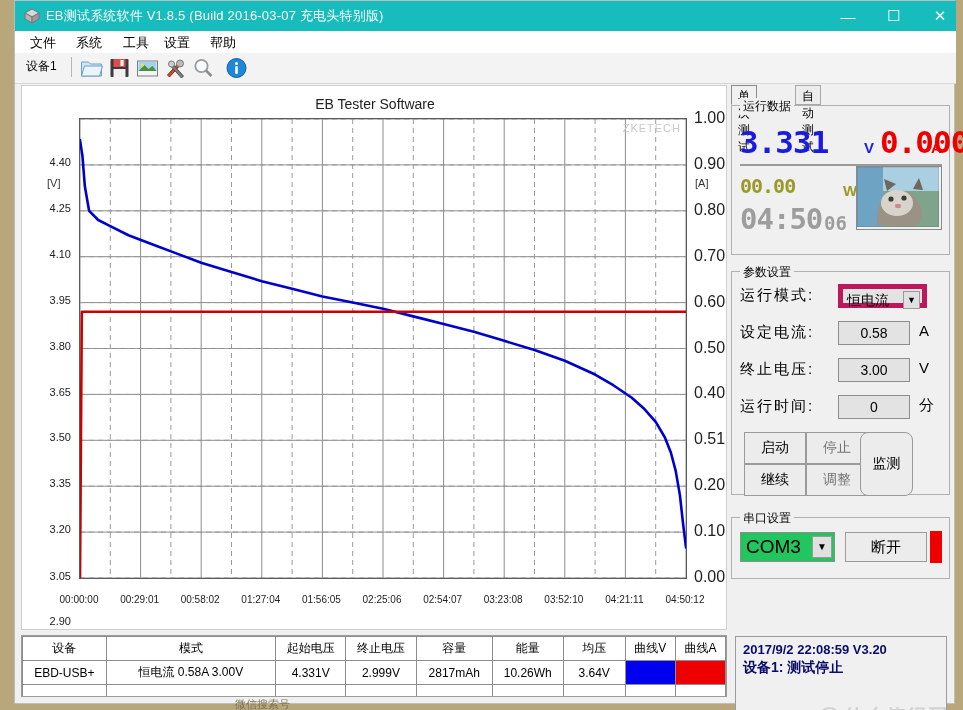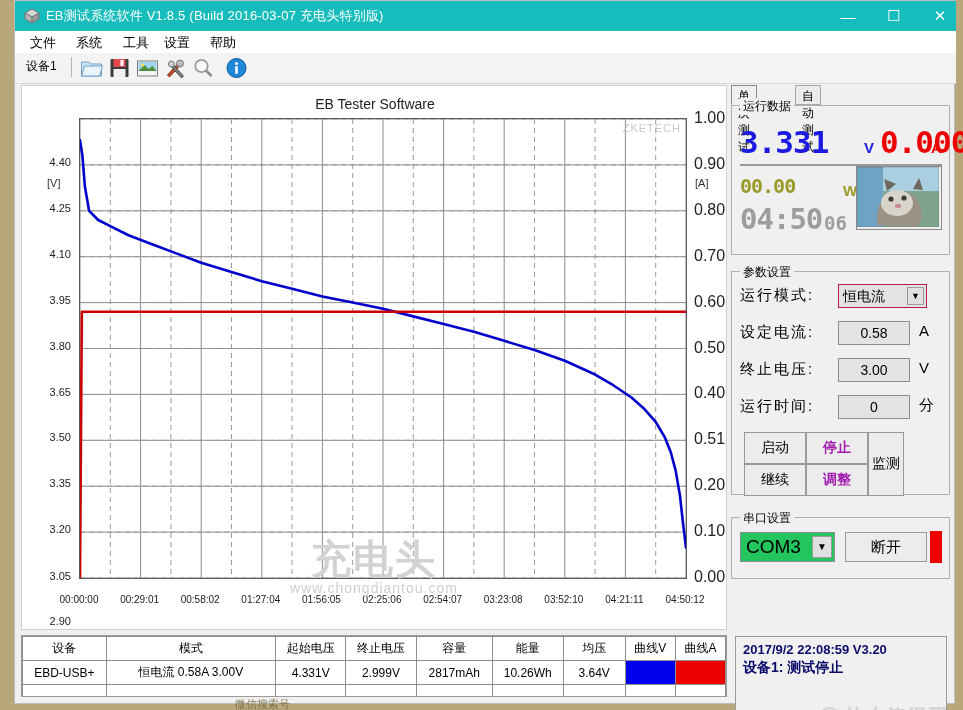--- a/index.html
+++ b/index.html
@@ -83,27 +83,27 @@
   #time1{position:absolute;left:8px;top:96px;font-size:29px;color:#9d9d9d;letter-spacing:-1px;}
   #time2{position:absolute;left:92px;top:106px;font-size:19px;color:#9d9d9d;font-weight:bold;}
   #catimg{position:absolute;left:124px;top:60px;width:84px;height:62px;
      border:1px solid #8a8a8a;overflow:hidden;}
 
   #parambox{position:absolute;left:0;top:186px;width:219px;height:224px;}
   .prow{position:absolute;left:8px;font-size:15px;color:#000;letter-spacing:2px;}
   .pfield{position:absolute;background:#e3e3e3;border:1px solid #8d8d8d;box-sizing:border-box;
      font-size:14px;color:#000000;text-align:center;line-height:22px;height:24px;}
   .punit{position:absolute;font-size:15px;color:#000;}
-  .combo{position:absolute;background:#e3e3e3;border:1px solid #be185d;box-sizing:border-box;
+  .combo{position:absolute;background:#e3e3e3;border:5px solid #be185d;box-sizing:border-box;
      height:24px;line-height:22px;font-size:14px;color:#000;padding-left:4px;}
   .combo .arw{position:absolute;right:2px;top:2px;width:17px;height:18px;background:#e0e0e0;
      border:1px solid #9a9a9a;box-sizing:border-box;font-size:9px;text-align:center;line-height:16px;}
   .cbtn{position:absolute;background:#ececec;border:1px solid #9a9a9a;box-sizing:border-box;
      font-size:14px;color:#000;display:flex;align-items:center;justify-content:center;cursor:default;}
-  .cbtn.dis{color:#a21caf;font-weight:bold;}
+  .cbtn.dis{color:#737373;}
 
   #serialbox{position:absolute;left:0;top:432px;width:219px;height:62px;}
   #combo-com{position:absolute;left:8px;top:14px;width:95px;height:30px;background:#22c55e;
      border:1px solid #8d8d8d;box-sizing:border-box;font-size:19px;line-height:28px;padding-left:5px;}
   #combo-com .arw{position:absolute;right:2px;top:3px;width:20px;height:22px;background:#e0e0e0;
      border:1px solid #9a9a9a;box-sizing:border-box;font-size:10px;text-align:center;line-height:20px;}
   #btn-disc{position:absolute;left:113px;top:14px;width:82px;height:30px;background:#ececec;
      border:1px solid #9a9a9a;box-sizing:border-box;font-size:15px;display:flex;
      align-items:center;justify-content:center;cursor:default;}
   #led{position:absolute;left:198px;top:13px;width:12px;height:32px;background:#ee0000;}
@@ -287,24 +287,20 @@
             <line x1="515.1" y1="0" x2="515.1" y2="459" stroke="#9a9a9a" stroke-width="1" stroke-dasharray="5,4"></line>
             <line x1="545.4" y1="0" x2="545.4" y2="459" stroke="#8c8c8c" stroke-width="1"></line>
             <line x1="575.6999999999999" y1="0" x2="575.6999999999999" y2="459" stroke="#9a9a9a" stroke-width="1" stroke-dasharray="5,4"></line>
             <line x1="606" y1="0" x2="606" y2="459" stroke="#8c8c8c" stroke-width="1"></line>
             <polyline points="0.00,21.11 2.42,36.72 4.85,67.32 9.09,91.80 18.18,100.98 30.30,107.10 48.48,116.28 72.72,125.46 96.96,134.64 121.20,143.82 151.50,153.00 181.80,162.18 212.10,169.83 242.40,177.48 272.70,183.60 303.00,189.72 333.30,197.37 363.60,205.02 393.90,212.67 424.20,221.85 454.50,231.03 484.80,241.74 515.10,255.51 533.28,266.22 551.46,278.46 563.58,289.17 575.70,302.94 584.79,318.24 590.85,333.54 595.70,351.90 599.94,376.38 602.97,403.92 606.00,428.71" fill="none" stroke="#0000cc" stroke-width="2.6" stroke-linejoin="round" stroke-linecap="round"></polyline>
             <polyline points="0.00,459.00 1.82,192.78 606.00,192.78" fill="none" stroke="#cc0000" stroke-width="2.6" stroke-linejoin="round" stroke-linecap="round"></polyline>
           </svg>
         <div id="wm-zke">ZKETECH</div>
       </div>
 
-      <div id="wm-center">
-        <div class="cn">充电头</div>
-        <div class="url">www.chongdiantou.com</div>
-      </div>
     </div>
 
     <div id="tablewrap">
       <table class="grid">
         <thead>
             <tr id="thead-row">
               <th style="width: 80px;">设备</th>
               <th style="width: 168px;">模式</th>
               <th style="width: 66px;">起始电压</th>
               <th style="width: 66px;">终止电压</th>
@@ -396,21 +392,21 @@
         <div class="punit" style="left:187px;top:87px;">V</div>
 
         <div class="prow" style="top:125px">运行时间:</div>
         <div class="pfield" style="left:106px;top:123px;width:72px;">0</div>
         <div class="punit" style="left:187px;top:124px;">分</div>
 
         <div class="cbtn" style="left:12px;top:160px;width:62px;height:32px;">启动</div>
         <div class="cbtn dis" style="left:74px;top:160px;width:62px;height:32px;">停止</div>
         <div class="cbtn" style="left:12px;top:192px;width:62px;height:32px;">继续</div>
         <div class="cbtn dis" style="left:74px;top:192px;width:62px;height:32px;">调整</div>
-        <div class="cbtn" style="left:136px;top:160px;width:36px;height:64px;">监测</div>
+        <div class="cbtn" style="left:128px;top:160px;width:53px;height:64px;border-radius:8px;">监测</div>
       </div>
 
       <div class="group" id="serialbox">
         <div class="glabel">串口设置</div>
         <div id="combo-com">
           <span>COM3</span>
           <span class="arw">▼</span>
         </div>
         <div id="btn-disc">断开</div>
         <div id="led"></div>

